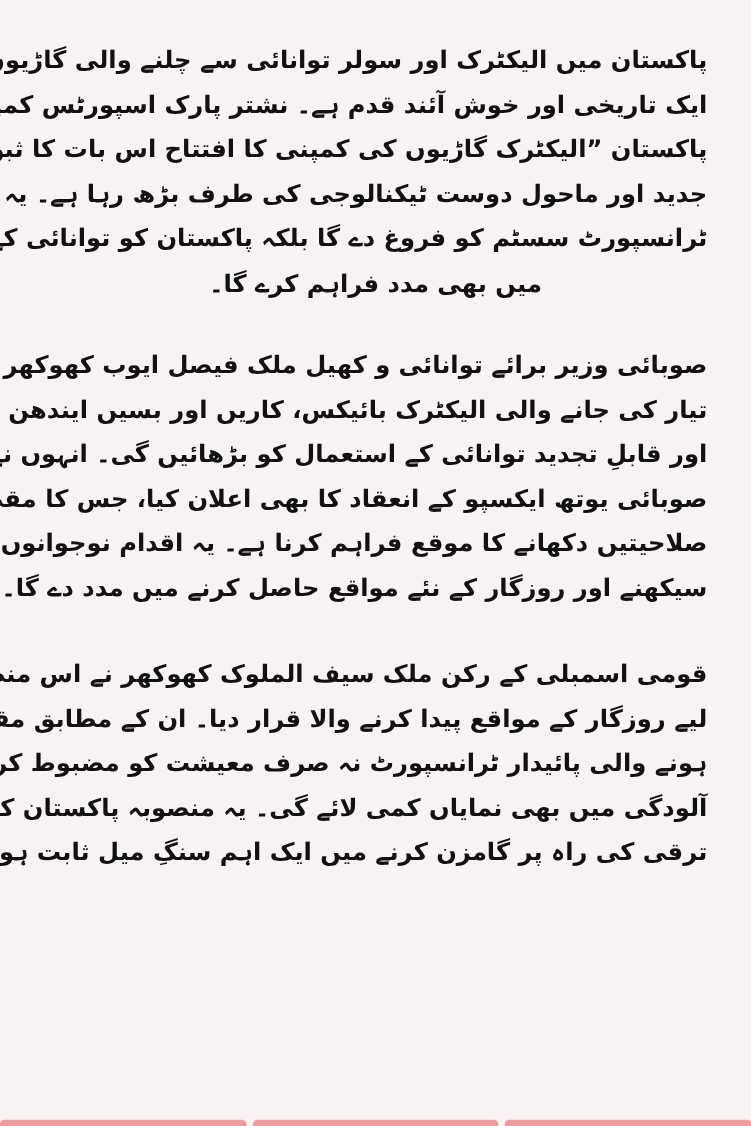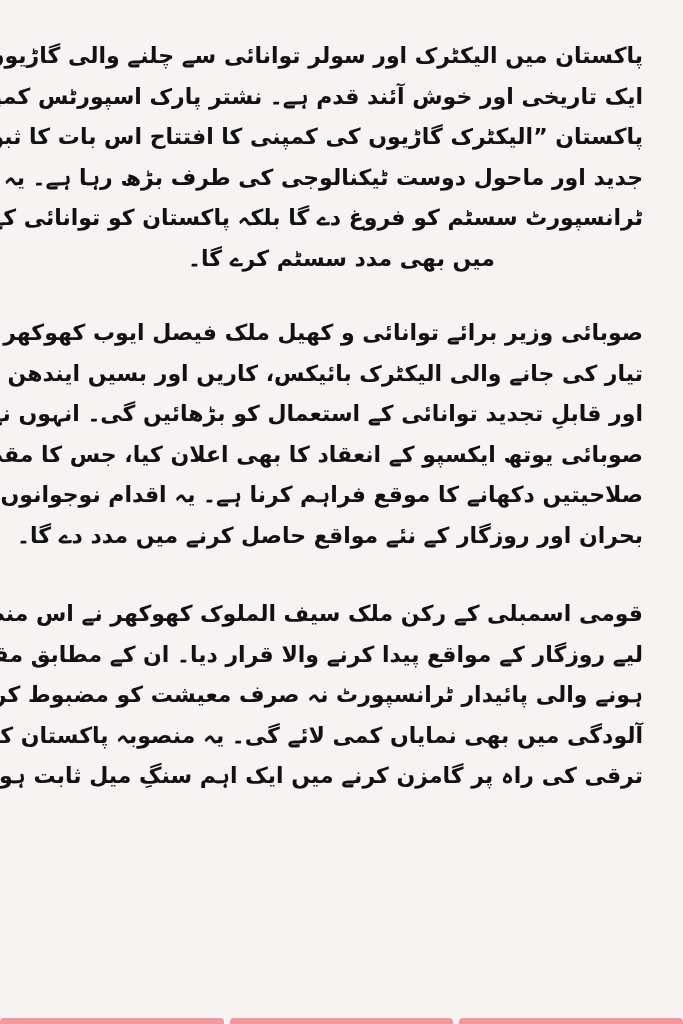--- a/index.html
+++ b/index.html
@@ -36,29 +36,29 @@
 </head>
 <body>
 
 <div class="article">
   <p class="para p1">
     <span class="line">پاکستان میں الیکٹرک اور سولر توانائی سے چلنے والی گاڑیوں کی مقامی تیاری کا آغاز</span>
     <span class="line">ایک تاریخی اور خوش آئند قدم ہے۔ نشتر پارک اسپورٹس کمپلیکس میں “میڈاِن</span>
     <span class="line">پاکستان ”الیکٹرک گاڑیوں کی کمپنی کا افتتاح اس بات کا ثبوت ہے کہ ملک اب</span>
     <span class="line">جدید اور ماحول دوست ٹیکنالوجی کی طرف بڑھ رہا ہے۔ یہ منصوبہ نہ صرف جدید</span>
     <span class="line">ٹرانسپورٹ سسٹم کو فروغ دے گا بلکہ پاکستان کو توانائی کے بحران سے نکلنے</span>
-    <span class="line">میں بھی مدد سسٹم کرے گا۔</span>
+    <span class="line">میں بھی مدد فراہم کرے گا۔</span>
   </p>
   <p class="para p2">
     <span class="line">صوبائی وزیر برائے توانائی و کھیل ملک فیصل ایوب کھوکھر کے مطابق مقامی سطح پر</span>
     <span class="line">تیار کی جانے والی الیکٹرک بائیکس، کاریں اور بسیں ایندھن پر انحصار کم کریں گی</span>
     <span class="line">اور قابلِ تجدید توانائی کے استعمال کو بڑھائیں گی۔ انہوں نے نوجوانوں کے لیے</span>
     <span class="line">صوبائی یوتھ ایکسپو کے انعقاد کا بھی اعلان کیا، جس کا مقصد نوجوان ٹیلنٹ کو اپنی</span>
     <span class="line">صلاحیتیں دکھانے کا موقع فراہم کرنا ہے۔ یہ اقدام نوجوانوں کو جدید مہارتیں</span>
-    <span class="line">بحران اور روزگار کے نئے مواقع حاصل کرنے میں مدد دے گا۔</span>
+    <span class="line">سیکھنے اور روزگار کے نئے مواقع حاصل کرنے میں مدد دے گا۔</span>
   </p>
   <p class="para p3">
     <span class="line">قومی اسمبلی کے رکن ملک سیف الملوک کھوکھر نے اس منصوبے کو نوجوانوں کے</span>
     <span class="line">لیے روزگار کے مواقع پیدا کرنے والا قرار دیا۔ ان کے مطابق مقامی سطح پر تیار</span>
     <span class="line">ہونے والی پائیدار ٹرانسپورٹ نہ صرف معیشت کو مضبوط کرے گی بلکہ ماحولیاتی</span>
     <span class="line">آلودگی میں بھی نمایاں کمی لائے گی۔ یہ منصوبہ پاکستان کو سبز توانائی اور جدید صنعتی</span>
     <span class="line">ترقی کی راہ پر گامزن کرنے میں ایک اہم سنگِ میل ثابت ہو سکتا ہے۔</span>
   </p>
 </div>
 

